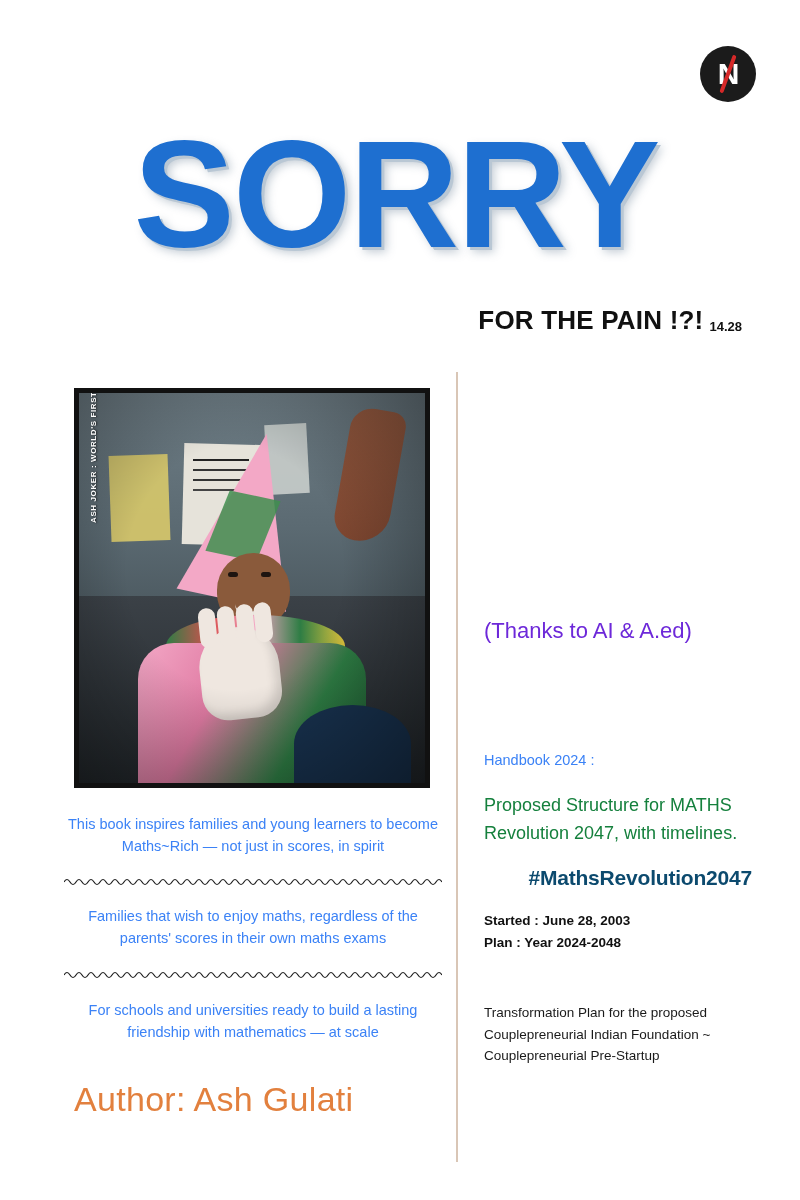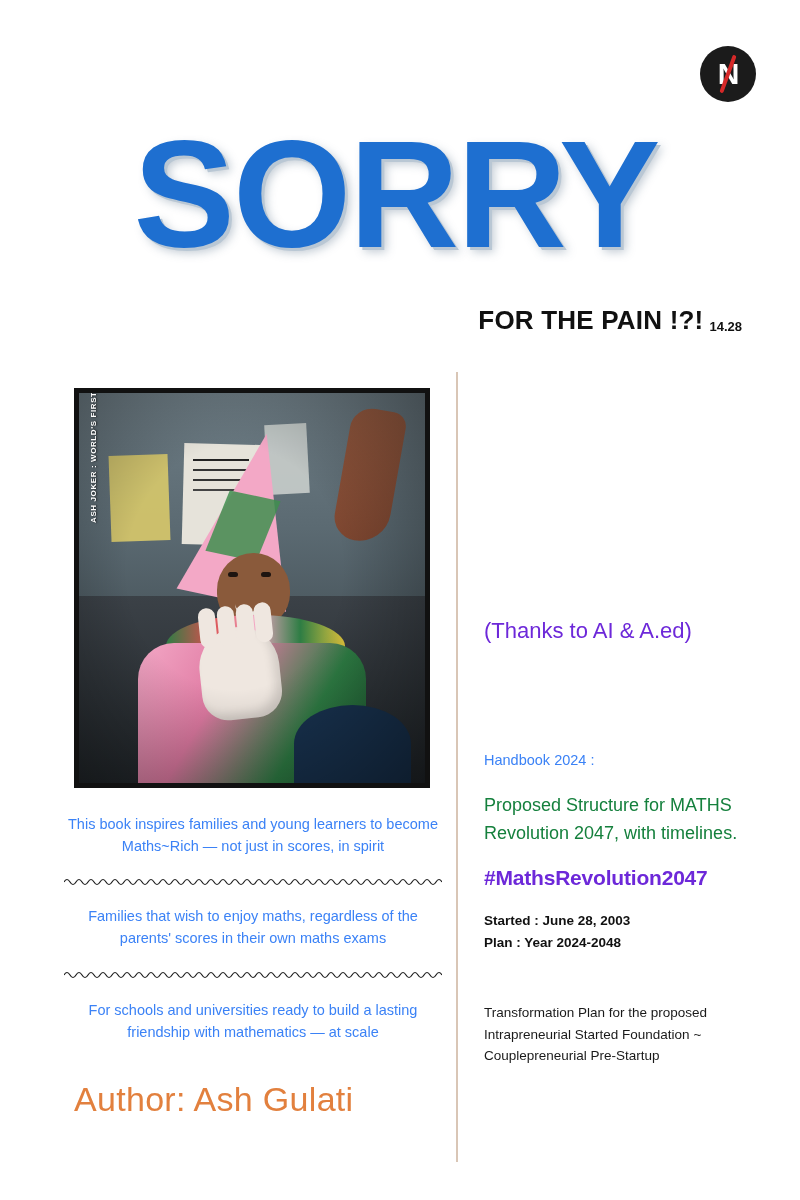--- a/index.html
+++ b/index.html
@@ -277,22 +277,23 @@
   .rc-proposed {
     top: 792px;
     font-size: 18px;
     line-height: 1.55;
     color: #15803d;
   }
   .rc-hashtag {
     top: 866px;
     font-size: 21px;
     font-weight: 700;
-    color: #6d28d9;
+    color: #0c4a6e;
     letter-spacing: -0.2px;
+    text-align: right;
   }
   .rc-dates {
     top: 910px;
     font-size: 13.5px;
     font-weight: 700;
     line-height: 1.62;
     color: #111111;
   }
   .rc-transform {
     top: 1002px;
@@ -381,16 +382,16 @@
   <div class="rc rc-thanks">(Thanks to AI &amp; A.ed)</div>
   <div class="rc rc-handbook">Handbook 2024 :</div>
   <div class="rc rc-proposed">Proposed Structure for MATHS Revolution 2047, with timelines.</div>
   <div class="rc rc-hashtag">#MathsRevolution2047</div>
 
   <div class="rc rc-dates">
     <div>Started : June 28, 2003</div>
     <div>Plan : Year 2024-2048</div>
   </div>
 
-  <div class="rc rc-transform">Transformation Plan for the proposed Intrapreneurial Started Foundation ~ Couplepreneurial Pre-Startup</div>
+  <div class="rc rc-transform">Transformation Plan for the proposed Couplepreneurial Indian Foundation ~ Couplepreneurial Pre-Startup</div>
 
 
 </div>
 
 </body></html>

